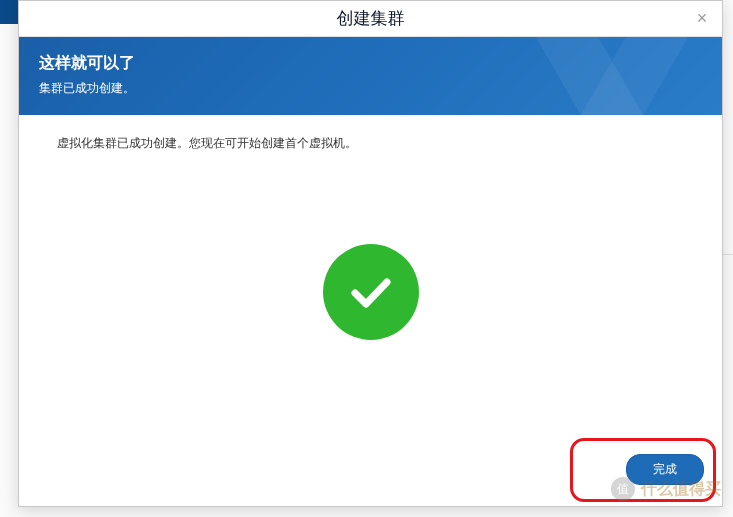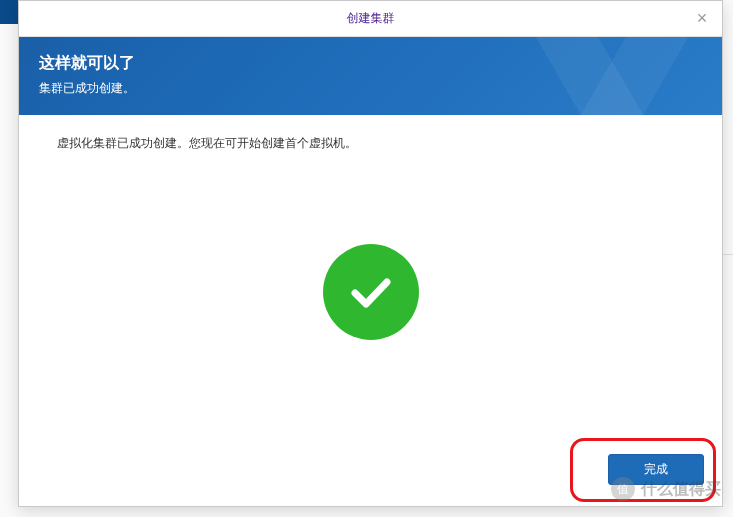--- a/index.html
+++ b/index.html
@@ -43,22 +43,22 @@
     .modal-header {
       height: 36px;
       border-bottom: 1px solid #e0e0e0;
       display: flex;
       align-items: center;
       justify-content: center;
       position: relative;
       background: #fff;
     }
     .modal-title {
-      font-size: 12px;
-      color: #4c1d95;
+      font-size: 17px;
+      color: #0f172a;
       font-weight: normal;
     }
     .close-btn {
       position: absolute;
       right: 10px;
       top: 50%;
       transform: translateY(-50%);
       width: 20px; height: 20px;
       cursor: pointer;
       color: #999;
@@ -124,22 +124,22 @@
       align-items: center;
       justify-content: flex-end;
       padding: 0 18px 10px 0;
       position: relative;
     }
     .done-btn {
       background: #1e6bb8;
       border: 1px solid #1a5fa8;
       color: #fff;
       font-size: 12px;
-      padding: 6px 35px;
-      border-radius: 3px;
+      padding: 6px 26px;
+      border-radius: 14px;
       cursor: pointer;
     }
     .highlight-box {
       position: absolute;
       right: 6px;
       bottom: 4px;
       width: 146px;
       height: 64px;
       border: 3px solid #e8161c;
       border-radius: 14px;
@@ -160,21 +160,21 @@
       border-radius: 50%;
       background: #888;
       display: flex;
       align-items: center;
       justify-content: center;
       color: #fff;
       font-size: 12px;
     }
     .watermark-text {
       font-size: 16px;
-      color: #404040;
+      color: #a16207;
       font-weight: bold;
     }
   </style>
 </head>
 <body>
 
 <div class="page-bg">
   <div class="sidebar-stub"></div>
   <div class="right-divider"></div>
 </div>

